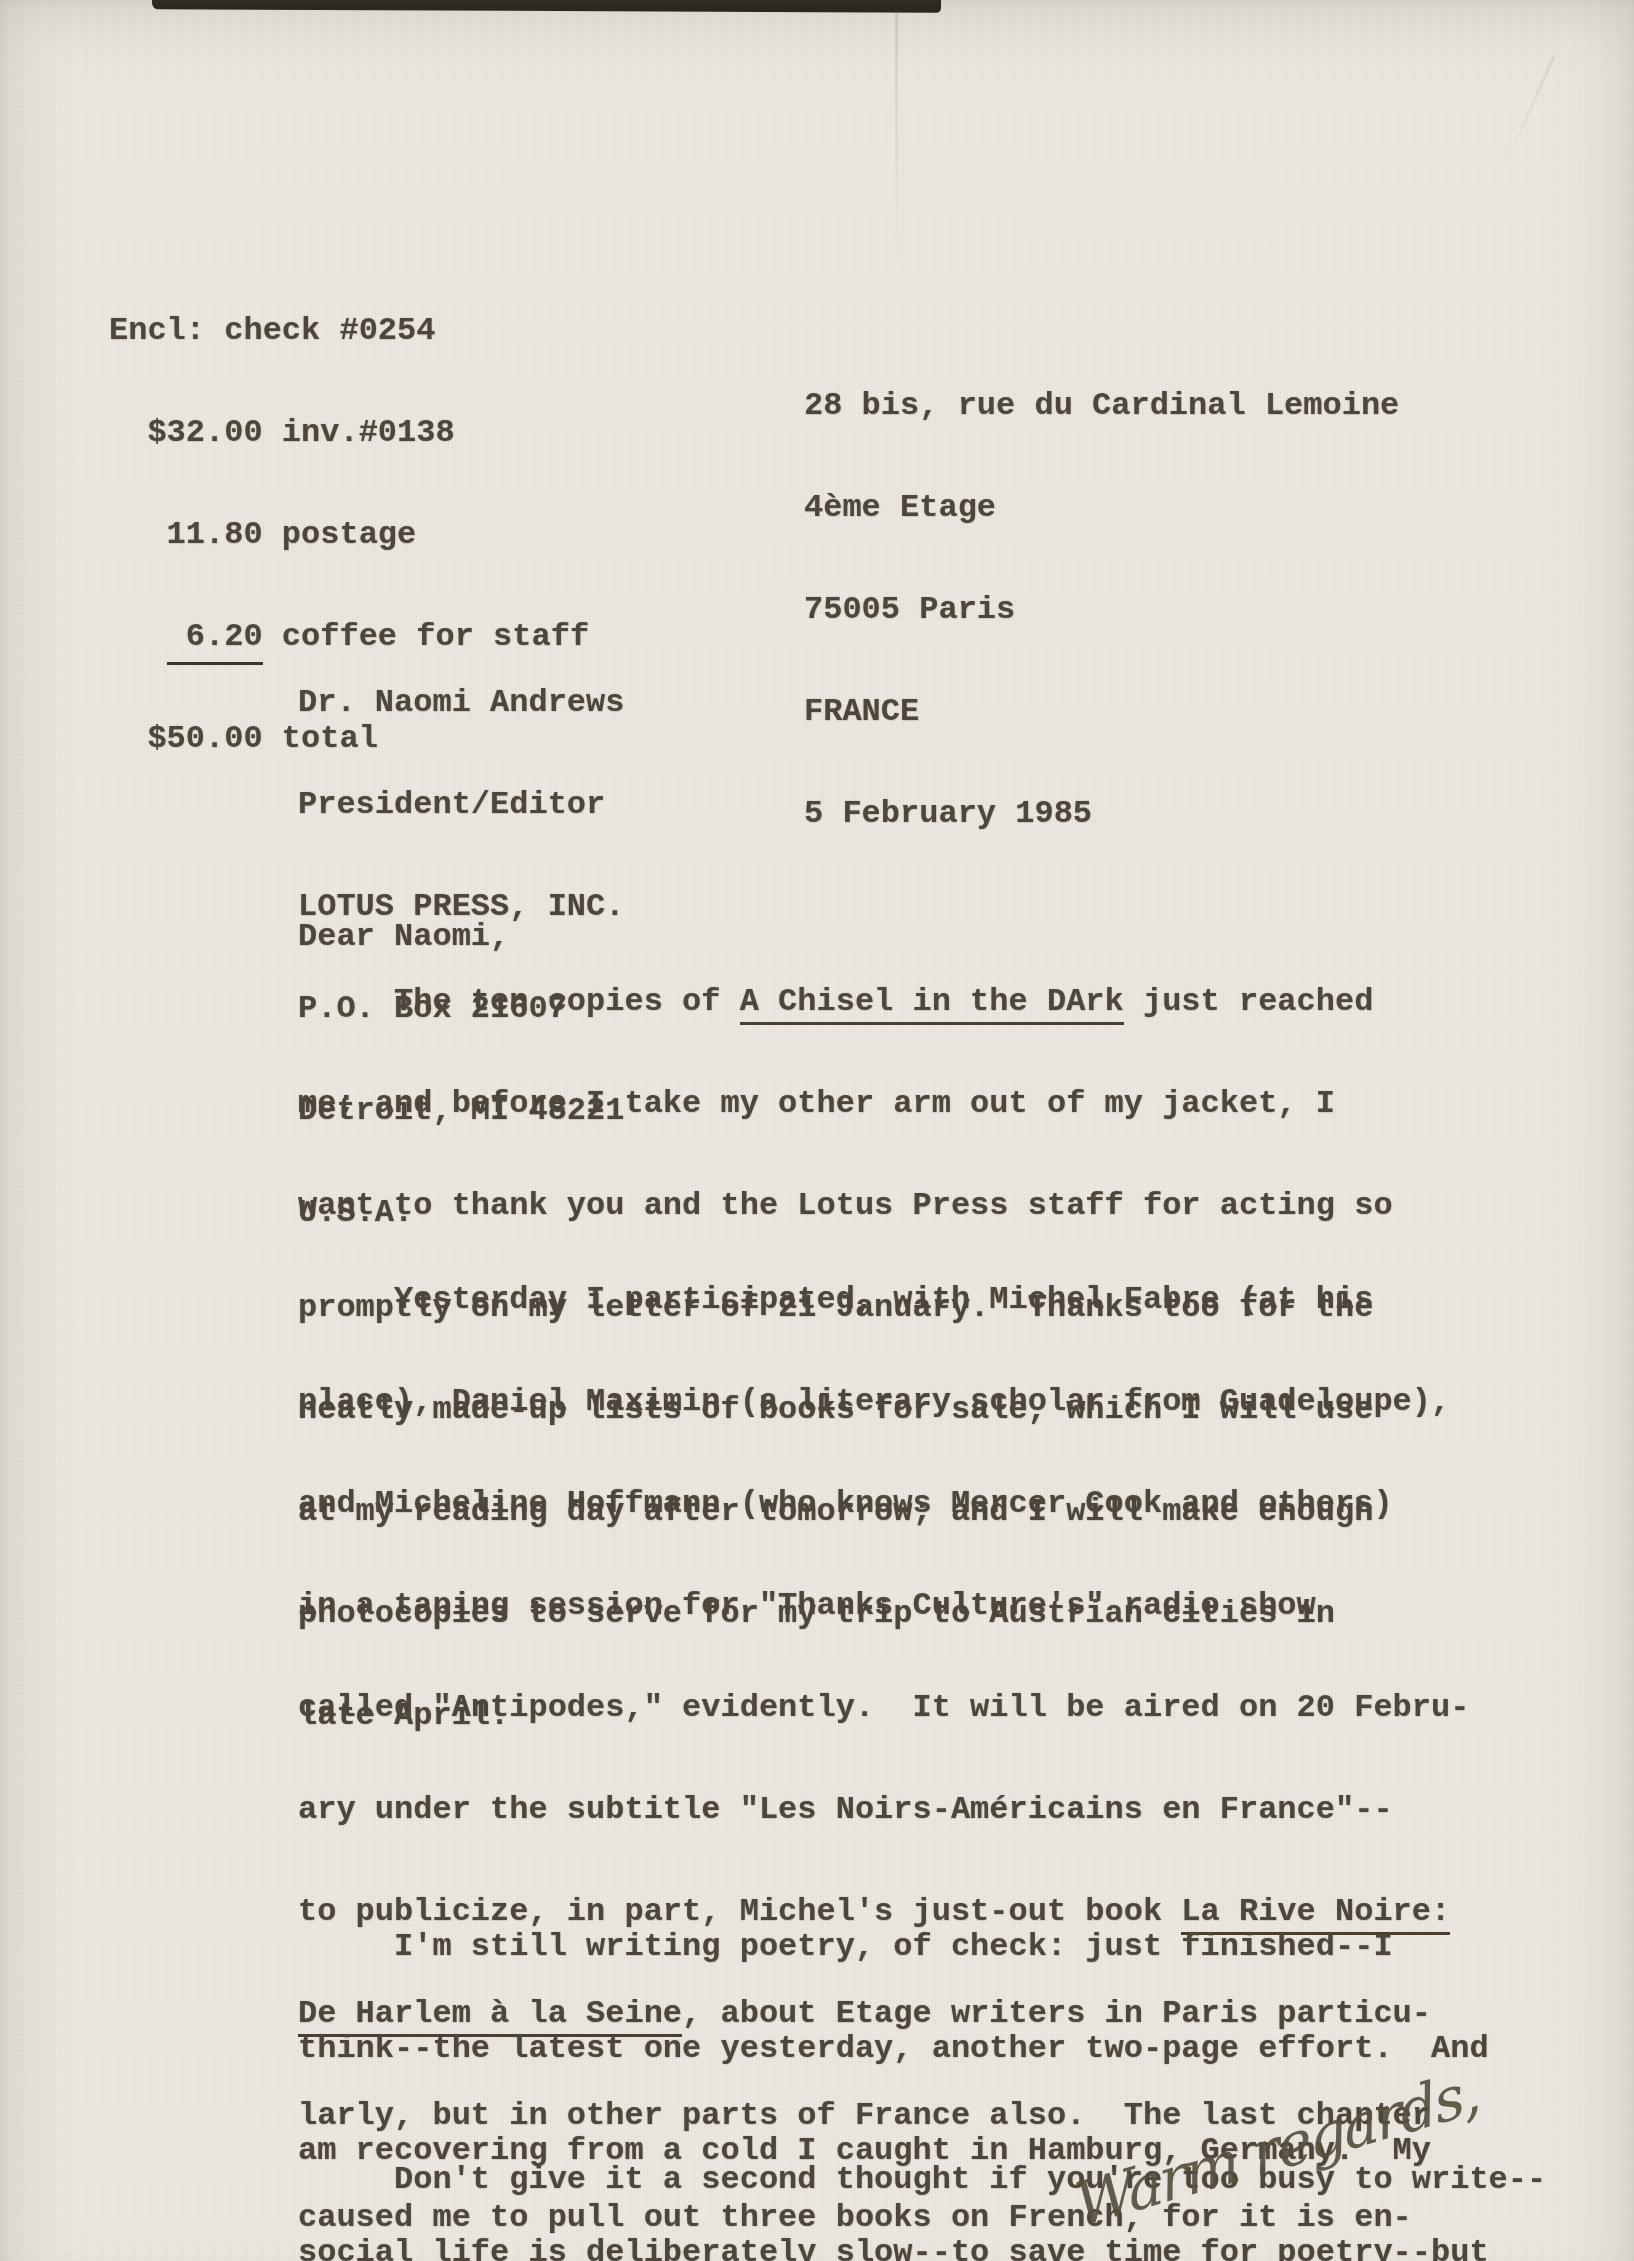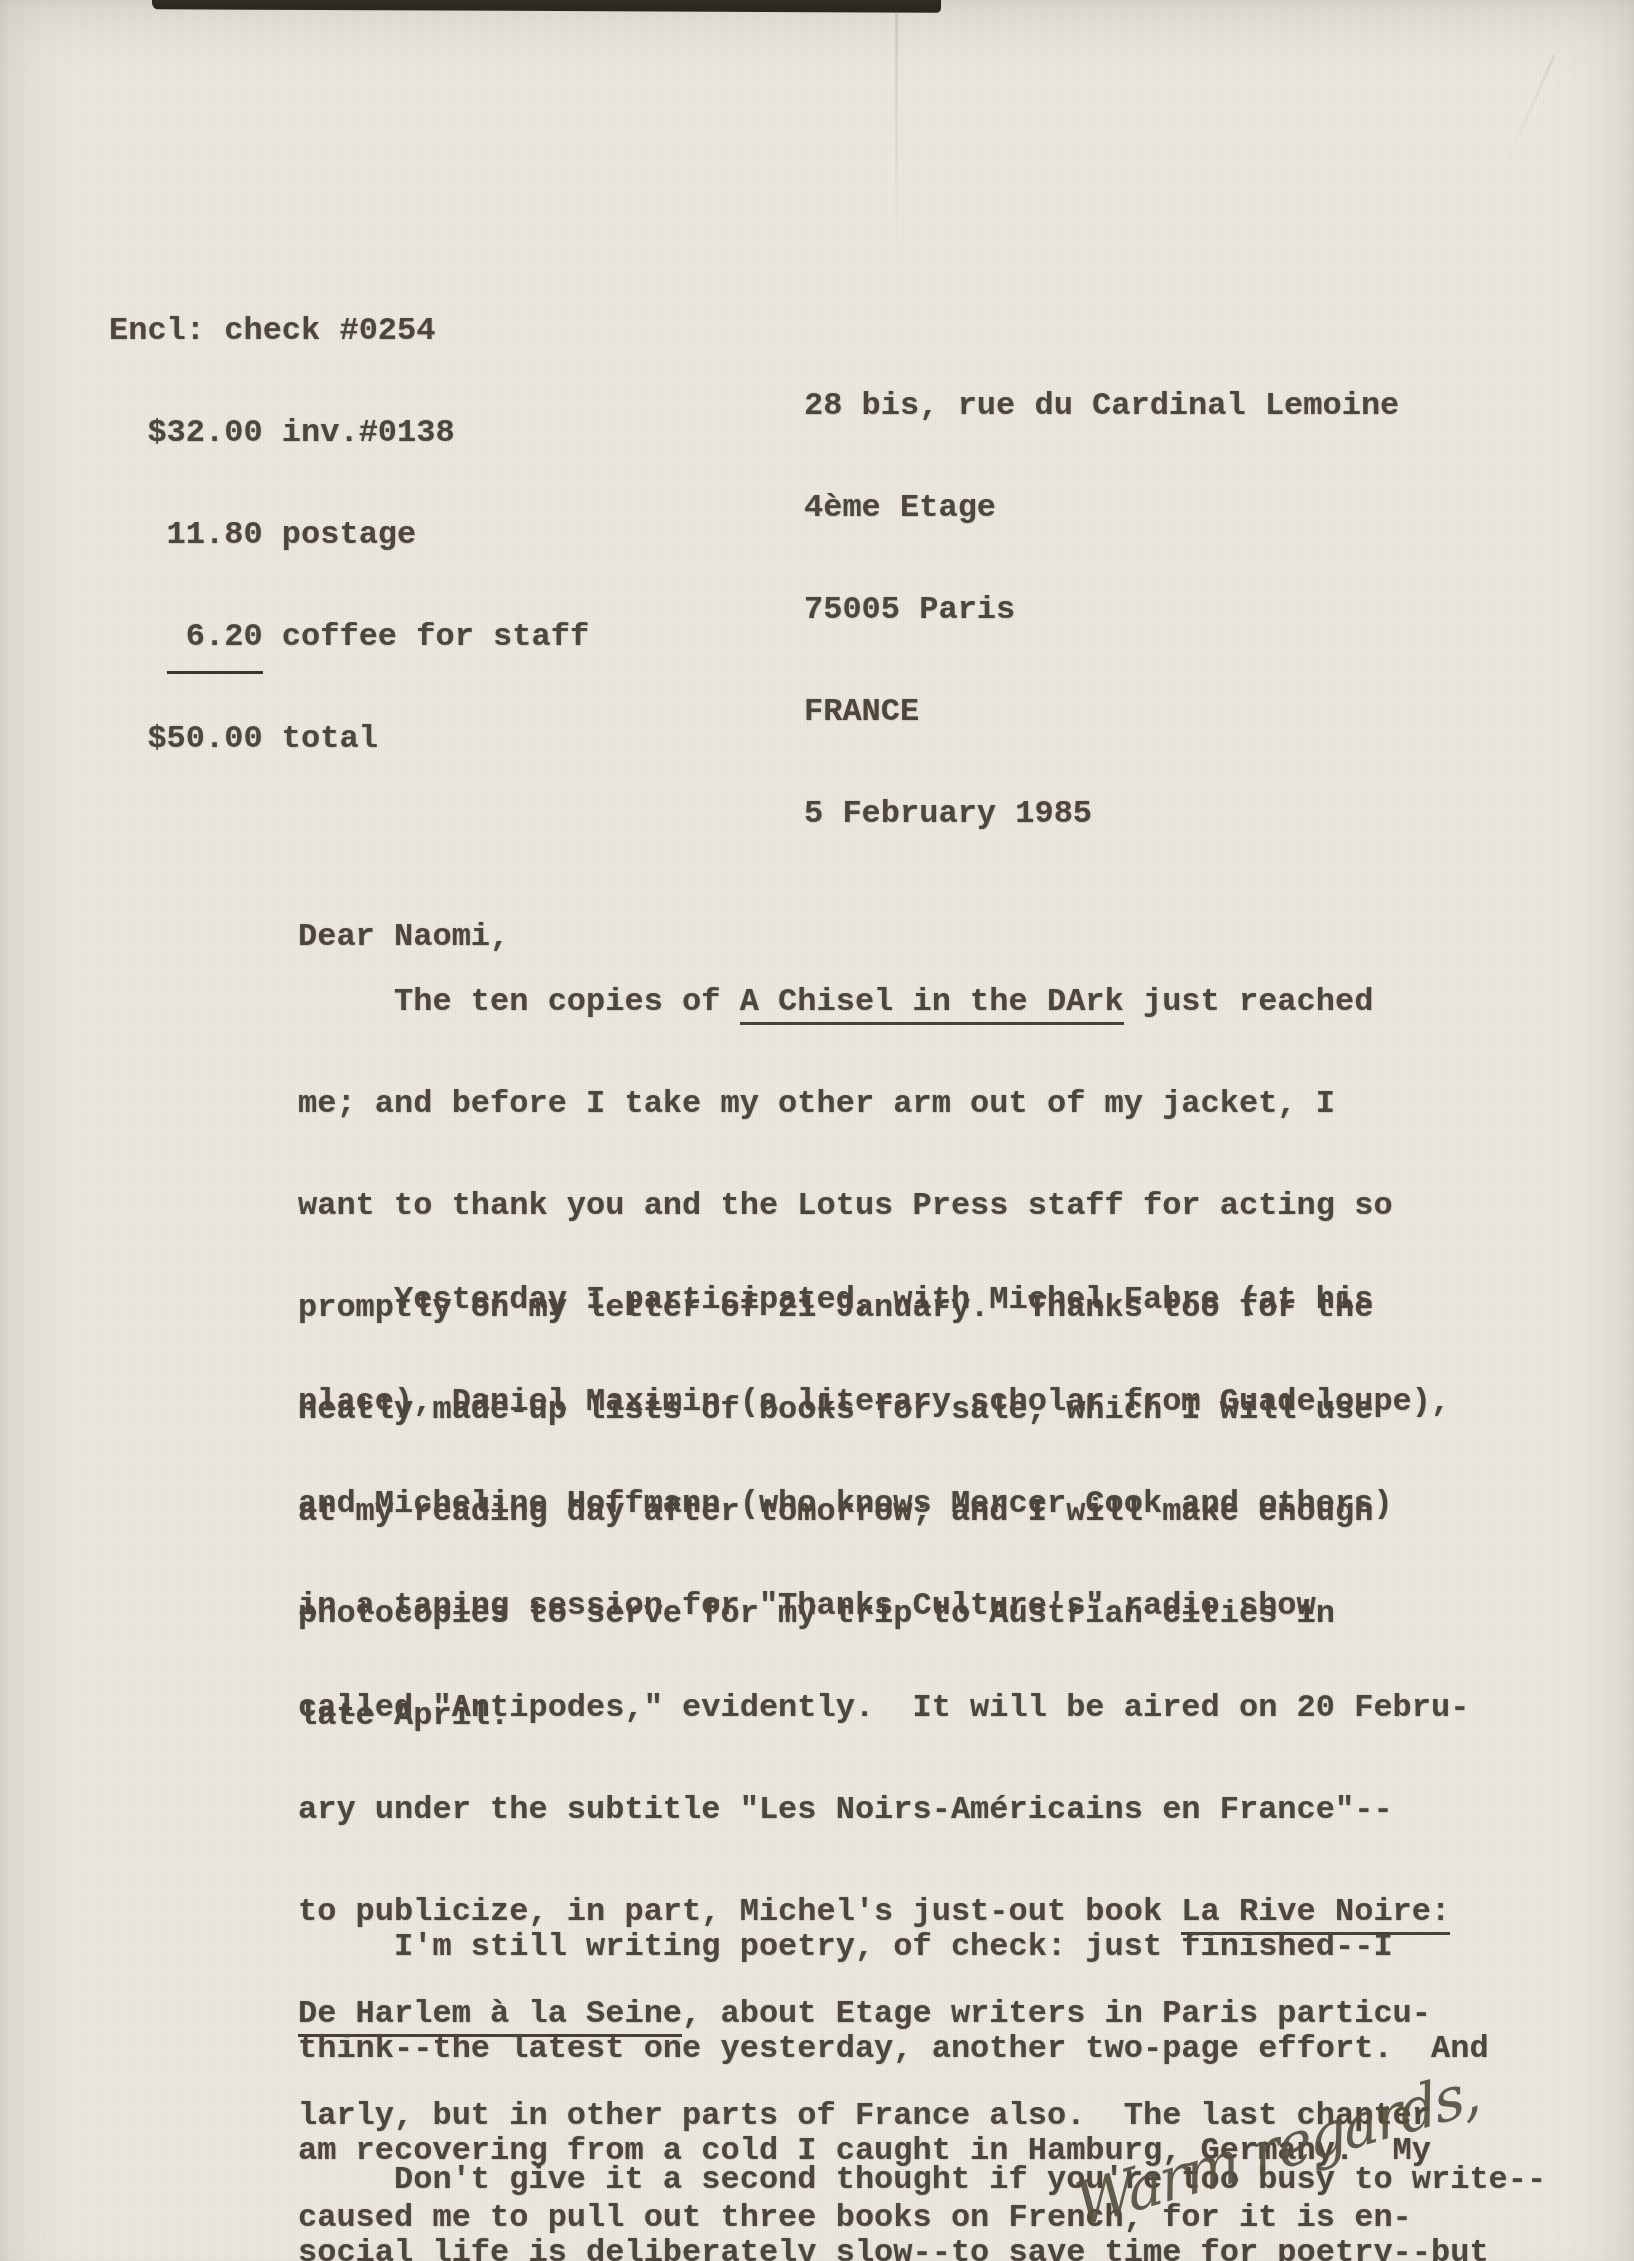--- a/index.html
+++ b/index.html
@@ -36,21 +36,21 @@
     font-family: "Liberation Mono", "DejaVu Sans Mono", monospace;
     font-size: 32px;
     line-height: 34px;
     color: #4e463b;
     white-space: pre;
     text-shadow: 0 0 1.4px rgba(78,70,58,.38), 0.5px 0.5px 0 rgba(78,70,58,.10);
     font-weight: bold;
   }
   .line { white-space: pre; }
   .u { border-bottom: 3.2px solid #493f33; padding-bottom: 2px; }
-  .sum { border-bottom: 3.6px solid #3e352a; padding-bottom: 16px; }
+  .sum { border-bottom: 3.6px solid #3e352a; padding-bottom: 7px; }
   .block-enclosure { left: 109px; top: 246px; }
   .block-sender    { left: 804px; top: 321px; }
   .block-recipient { left: 298px; top: 618px; }
   .block-salutation{ left: 298px; top: 852px; }
   .block-p1 { left: 298px; top: 917px; }
   .block-p2 { left: 298px; top: 1215px; }
   .block-p3 { left: 298px; top: 1862px; }
   .block-p4 { left: 298px; top: 2095px; }
   .signature {
     position: absolute; left: 1076px; top: 2171px;
@@ -84,20 +84,28 @@
   </div>
 
   <div class="typed block-sender">
     <div class="line">28 bis, rue du Cardinal Lemoine</div>
     <div class="line">4ème Etage</div>
     <div class="line">75005 Paris</div>
     <div class="line">FRANCE</div>
     <div class="line">5 February 1985</div>
   </div>
 
+  <div class="typed block-recipient">
+    <div class="line">Dr. Naomi Andrews</div>
+    <div class="line">President/Editor</div>
+    <div class="line">LOTUS PRESS, INC.</div>
+    <div class="line">P.O. Box 21607</div>
+    <div class="line">Detroit, MI 48221</div>
+    <div class="line">U.S.A.</div>
+  </div>
 
   <div class="typed block-salutation">
     <div class="line">Dear Naomi,</div>
   </div>
 
   <div class="typed block-p1">
     <div class="line"><span>     The ten copies of </span><span class="u">A Chisel in the DArk</span><span> just reached</span></div>
     <div class="line">me; and before I take my other arm out of my jacket, I</div>
     <div class="line">want to thank you and the Lotus Press staff for acting so</div>
     <div class="line">promptly on my letter of 21 January.  Thanks too for the</div>

